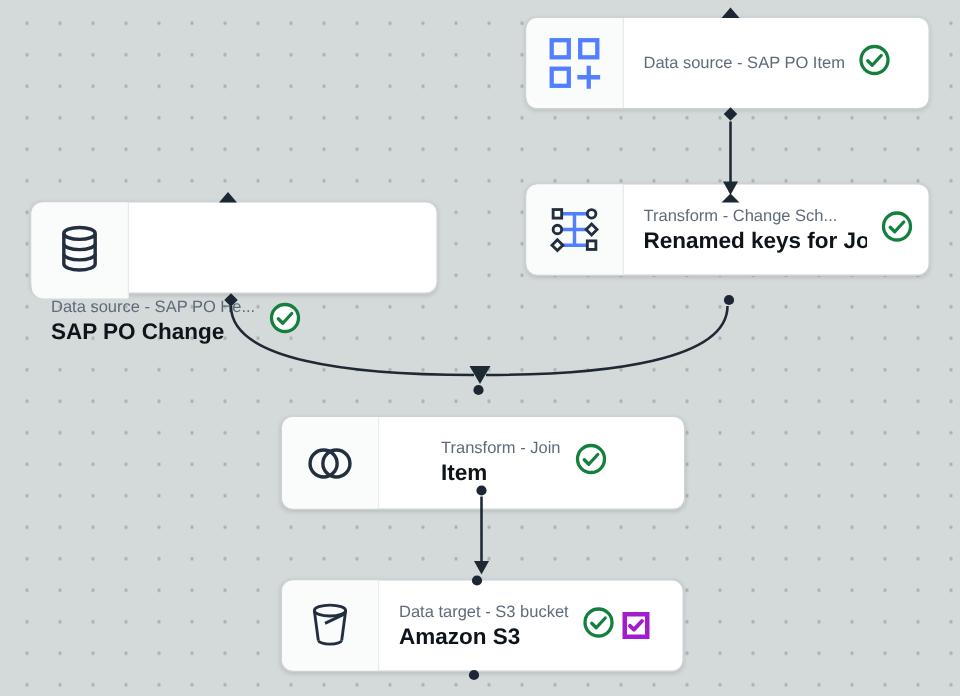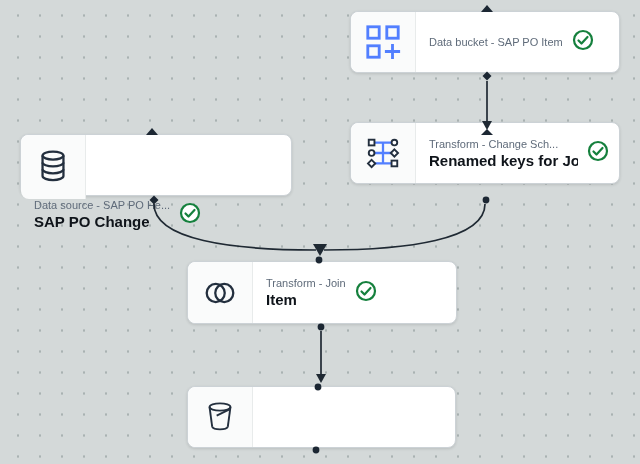--- a/index.html
+++ b/index.html
@@ -58,21 +58,21 @@
         <g fill="none" stroke="#527fff" stroke-width="3">
           <rect x="4" y="4" width="12" height="12"></rect>
           <rect x="24" y="4" width="12" height="12"></rect>
           <rect x="4" y="24" width="12" height="12"></rect>
           <path d="M30 22 V38 M22 30 H38"></path>
         </g>
       </svg>
     </div>
     <div class="node-body">
       <div class="node-text">
-        <span class="subtitle">Data bucket - SAP PO Item</span>
+        <span class="subtitle">Data source - SAP PO Item</span>
       </div>
       <div class="status-group">
         <span>
           <svg width="22" height="22" viewBox="0 0 22 22">
             <circle cx="11" cy="11" r="9" fill="#fff" stroke="#15803d" stroke-width="2.2"></circle>
             <path d="M6.5 11.5 l3 3 l6 -6.5" fill="none" stroke="#15803d" stroke-width="2.2" stroke-linecap="round" stroke-linejoin="round"></path>
           </svg>
         </span>
       </div>
     </div>
@@ -130,21 +130,21 @@
         <span>
           <svg width="22" height="22" viewBox="0 0 22 22">
             <circle cx="11" cy="11" r="9" fill="#fff" stroke="#15803d" stroke-width="2.2"></circle>
             <path d="M6.5 11.5 l3 3 l6 -6.5" fill="none" stroke="#15803d" stroke-width="2.2" stroke-linecap="round" stroke-linejoin="round"></path>
           </svg>
         </span>
       </div>
     </div>
   </div>
 
-  <div class="node" style="left:187px;top:261px;width:270px;height:63px;">
+  <div class="node" style="left:187px;top:277px;width:270px;height:63px;gap:28px;">
     <div class="icon-panel">
       <svg width="38" height="38" viewBox="0 0 40 40">
         <g fill="none" stroke="#232f3e" stroke-width="2.4">
           <circle cx="15.5" cy="20" r="9.5"></circle>
           <circle cx="24.5" cy="20" r="9.5"></circle>
         </g>
       </svg>
     </div>
     <div class="node-body">
       <div class="node-text">
@@ -166,20 +166,39 @@
     <div class="icon-panel">
       <svg width="38" height="38" viewBox="0 0 40 40">
         <g fill="none" stroke="#232f3e" stroke-width="2">
           <ellipse cx="20" cy="9.5" rx="11" ry="3.8"></ellipse>
           <path d="M9 9.5 L11.8 30.5"></path>
           <path d="M31 9.5 L28.2 30.5"></path>
           <path d="M11.8 30.5 a8.3 3 0 0 0 16.4 0"></path>
           <path d="M30 12 L16.5 18.5"></path>
         </g>
       </svg>
+    </div>
+    <div class="node-body">
+      <div class="node-text">
+        <span class="subtitle">Data target - S3 bucket</span>
+        <span class="title">Amazon S3</span>
+      </div>
+      <div class="status-group">
+        <span>
+          <svg width="22" height="22" viewBox="0 0 22 22">
+            <circle cx="11" cy="11" r="9" fill="#fff" stroke="#15803d" stroke-width="2.2"></circle>
+            <path d="M6.5 11.5 l3 3 l6 -6.5" fill="none" stroke="#15803d" stroke-width="2.2" stroke-linecap="round" stroke-linejoin="round"></path>
+          </svg>
+        </span>
+        <span class="checkbox">
+          <svg width="12" height="12" viewBox="0 0 12 12">
+            <path d="M2 6.2 l2.6 2.6 L10 3" fill="none" stroke="#a31bce" stroke-width="2.6" stroke-linecap="round" stroke-linejoin="round"></path>
+          </svg>
+        </span>
+      </div>
     </div>
   </div>
 
   <svg class="overlay" width="640" height="464" viewBox="0 0 640 464">
 
     <g>
       <path d="M487 81 L487 122" fill="none" stroke="#1f2933" stroke-width="1.7"></path>
       <polygon points="482,121 492,121 487,130" fill="#1f2933"></polygon>
     </g>
 

